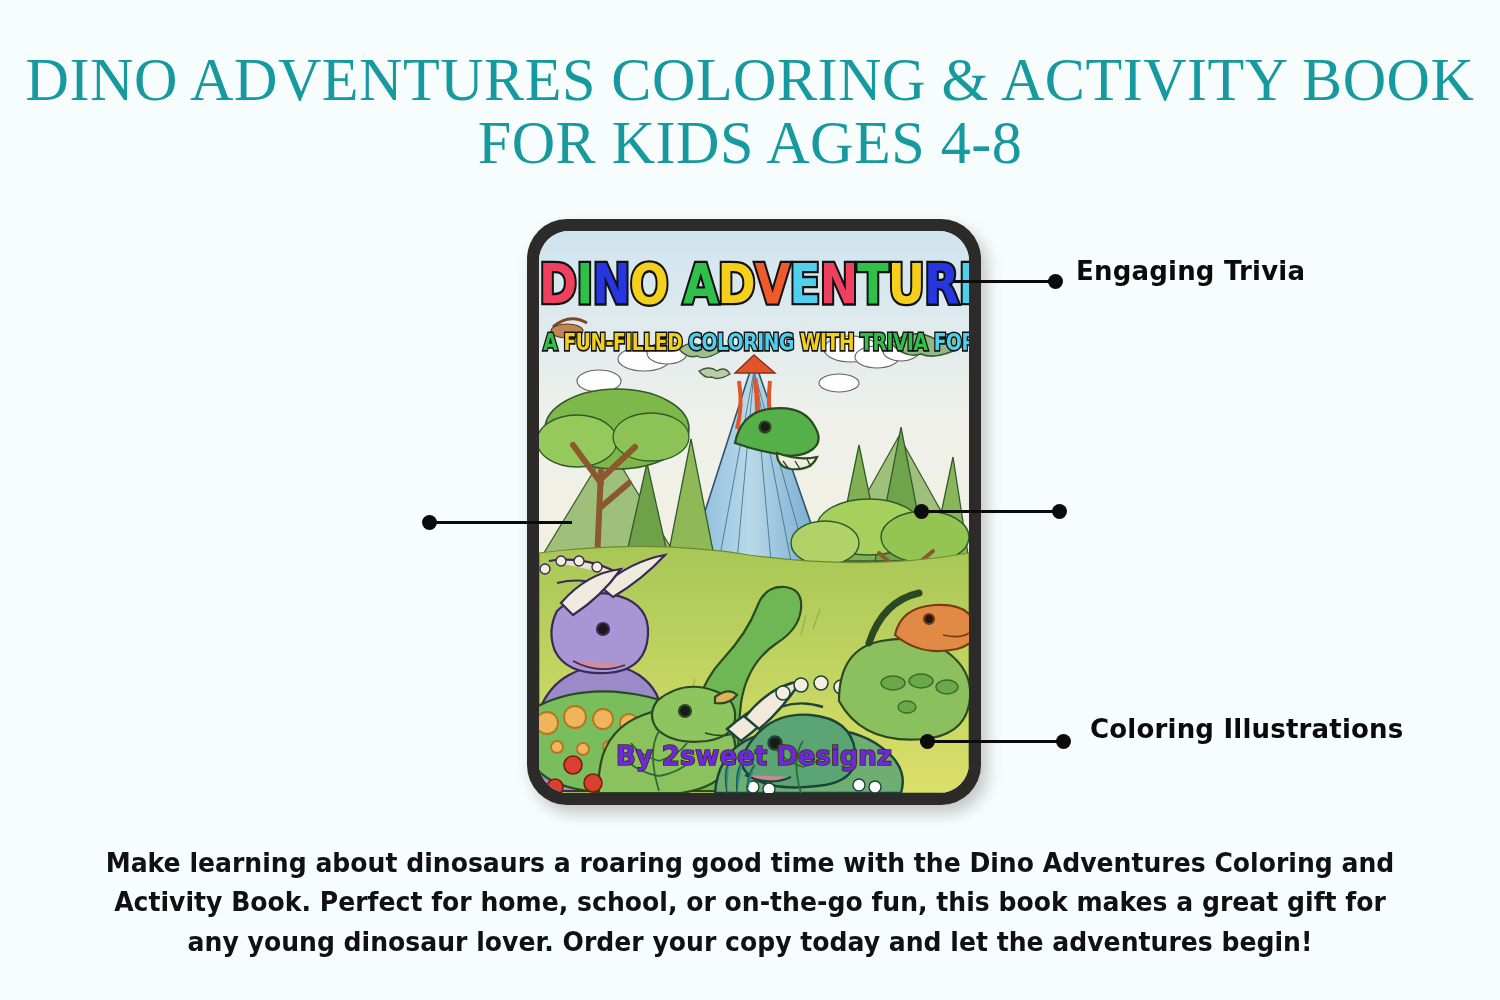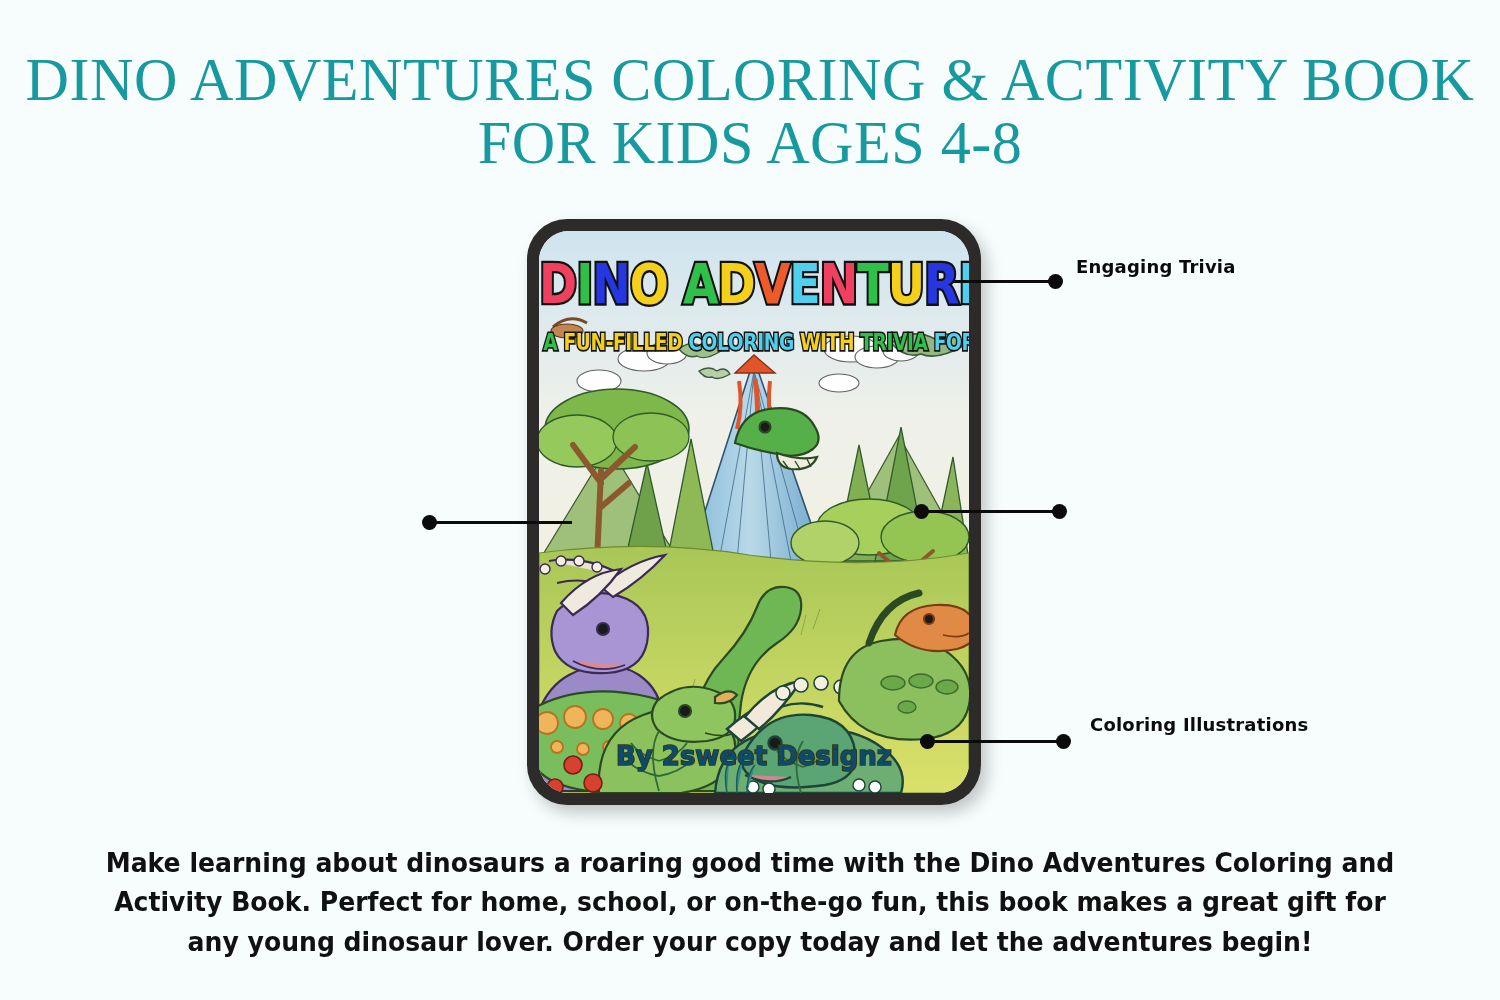--- a/index.html
+++ b/index.html
@@ -80,34 +80,34 @@
   .cover-sub span {
     -webkit-text-stroke: 2.6px #111;
     paint-order: stroke fill;
   }
   .cover-author {
     position: absolute; bottom: 22px; left: 0; width: 100%;
     text-align: center;
     font-family: "DejaVu Sans", sans-serif;
     font-weight: 700;
     font-size: 26px;
-    color: #0c4a6e;
+    color: #6d28d9;
     -webkit-text-stroke: 1.6px #3b3300;
     paint-order: stroke fill;
     z-index: 3;
     white-space: nowrap;
   }
 
   
   .callout {
     position: absolute;
     font-family: "DejaVu Sans", sans-serif;
     font-weight: 700;
     color: #0b0b0b;
-    font-size: 18px;
+    font-size: 26px;
     white-space: nowrap;
     letter-spacing: 0.2px;
     z-index: 6;
   }
   .c-trivia   { left: 1076px; top: 256px; }
   .c-inter    { left: 1101px; top: 484px; }
   .c-illus    { left: 1090px; top: 714px; }
   .c-dinos    { left: 118px;  top: 500px; }
 
   .leader { position: absolute; z-index: 5; }

